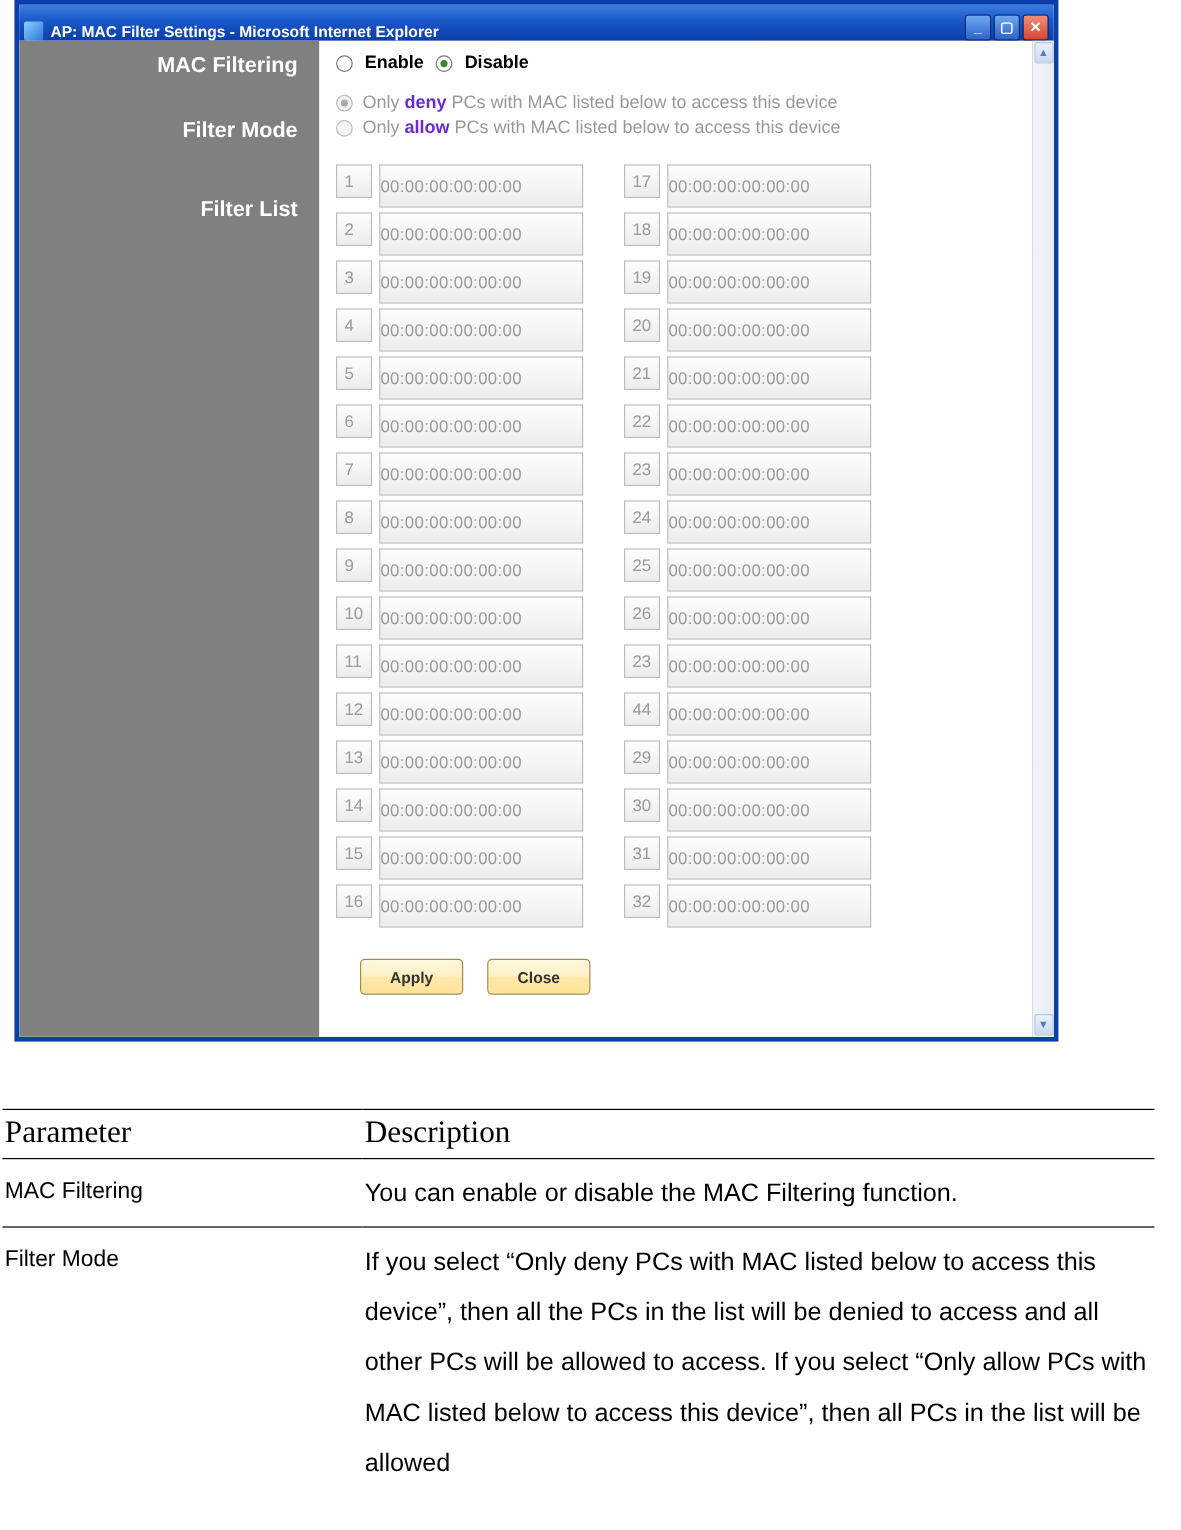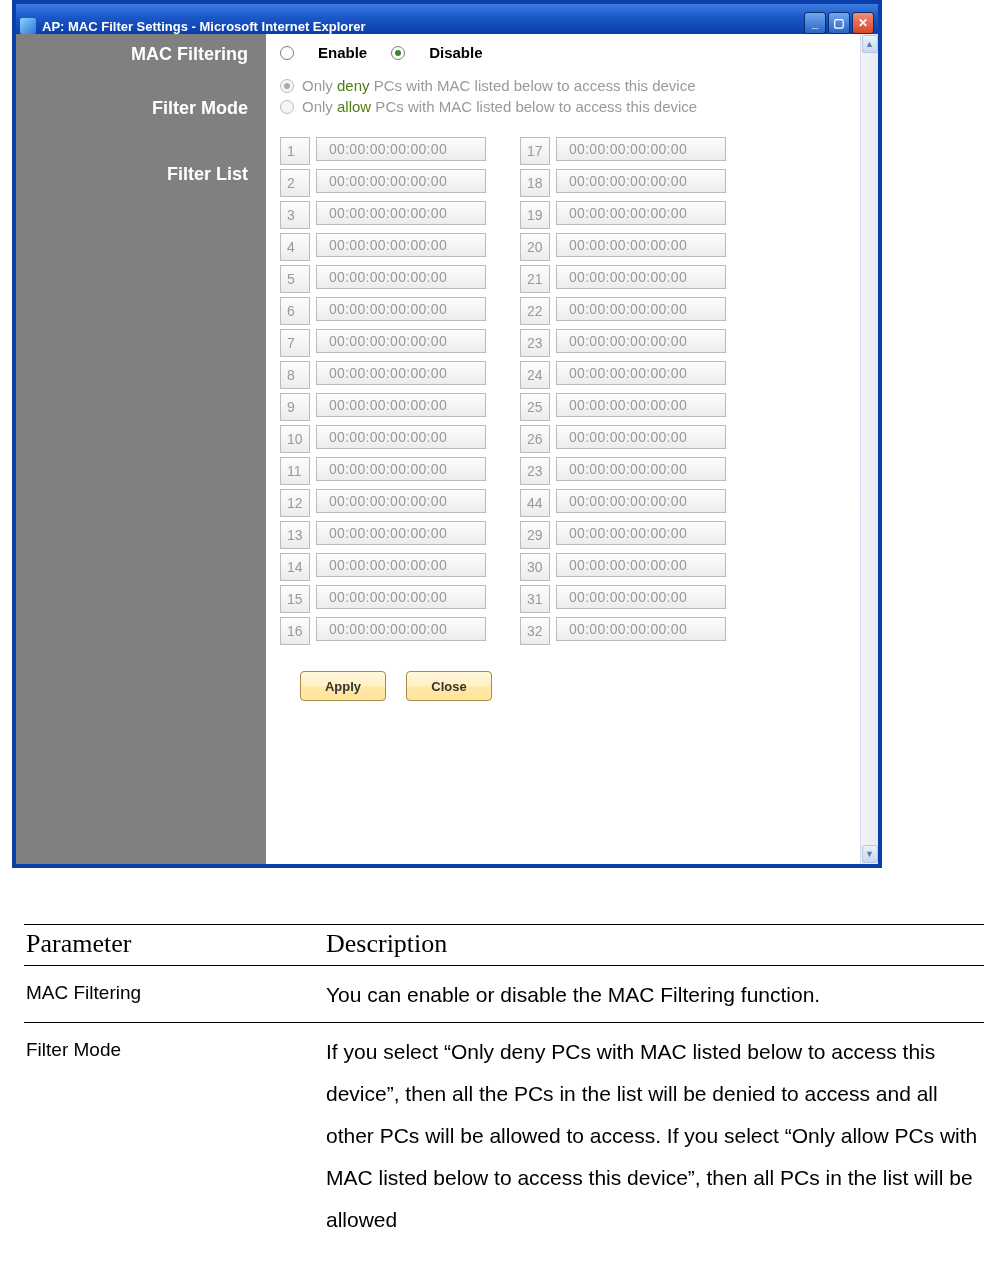--- a/index.html
+++ b/index.html
@@ -66,58 +66,58 @@
     height: 28px;
   }
   .side-label.l1 { margin-top: 0px; }
   .side-label.l2 { margin-top: 26px; }
   .side-label.l3 { margin-top: 38px; }
   .main-area {
     flex: 1;
     padding: 10px 10px 10px 14px;
     position: relative;
   }
-  .radio-row { display:flex; align-items:center; gap:24px; font-size:15px; }
+  .radio-row { display:flex; align-items:center; gap:10px; font-size:15px; }
   .radio {
     width:14px; height:14px; border:1px solid #7a7a7a; border-radius:50%;
     display:inline-flex; align-items:center; justify-content:center;
     background:#fff;
   }
   .radio.selected::after {
     content:""; width:6px; height:6px; border-radius:50%; background:#3a8a2a;
   }
   .radio.disabled { border-color:#bbb; background:#f5f5f5; }
   .radio.disabled.selected::after { background:#aaa; }
   .radio-label { font-weight:bold; }
   .mode-group { margin-top: 16px; font-size:15px; color:#333; }
   .mode-row { display:flex; align-items:center; gap:8px; margin-bottom:4px; color:#888; }
-  .mode-row .strong { font-weight:normal; color:#4d7c0f; }
+  .mode-row .strong { font-weight:bold; color:#6d28d9; }
   .mode-row.disabled-look { color:#999; }
   .filter-grid {
     margin-top: 22px;
     display:flex;
     gap: 34px;
   }
   .filter-col { display:flex; flex-direction:column; gap:4px; }
   .filter-item { display:flex; gap:6px; }
   .idx-box {
     width:30px; height:28px;
     border:1px solid #bcbcbc;
     background: linear-gradient(to bottom,#fdfdfd,#ececec);
     color:#9a9a9a;
     font-size:14px;
     display:flex; align-items:center; padding-left:6px;
   }
   .mac-box {
-    width:170px; height:24px;
+    width:170px; height:36px;
     border:1px solid #bcbcbc;
     background: linear-gradient(to bottom,#fdfdfd,#ececec);
     color:#9a9a9a;
     font-size:14px;
-    display:flex; align-items:center; padding-left:12px;
+    display:flex; align-items:center; padding-left:0;
     letter-spacing: 0.3px;
   }
   .btn-row {
     margin-top: 26px;
     margin-left: 20px;
     display:flex; gap:20px;
   }
   .btn {
     min-width: 86px;
     height: 30px;
@@ -141,21 +141,21 @@
     width:16px; height:18px; margin:1px;
     background: linear-gradient(to bottom,#eaf1fb,#c9d8ef);
     border:1px solid #b6c6e0;
     border-radius:2px;
     display:flex; align-items:center; justify-content:center;
     font-size:9px; color:#5a7bb0;
   }
   
   .desc-wrap {
     width: 960px;
-    margin: 56px 0 0 24px;
+    margin: 56px 0 0 2px;
     font-family: "Times New Roman", Times, serif;
   }
   .desc-table {
     width:100%;
     border-collapse: collapse;
   }
   .desc-table th {
     text-align:left;
     font-weight:normal;
     font-size:26px;

